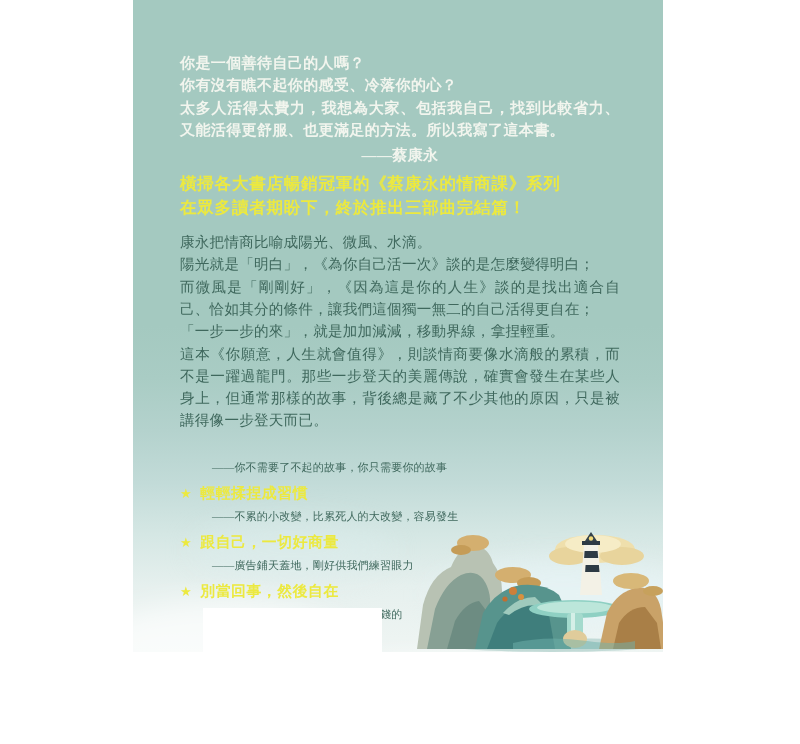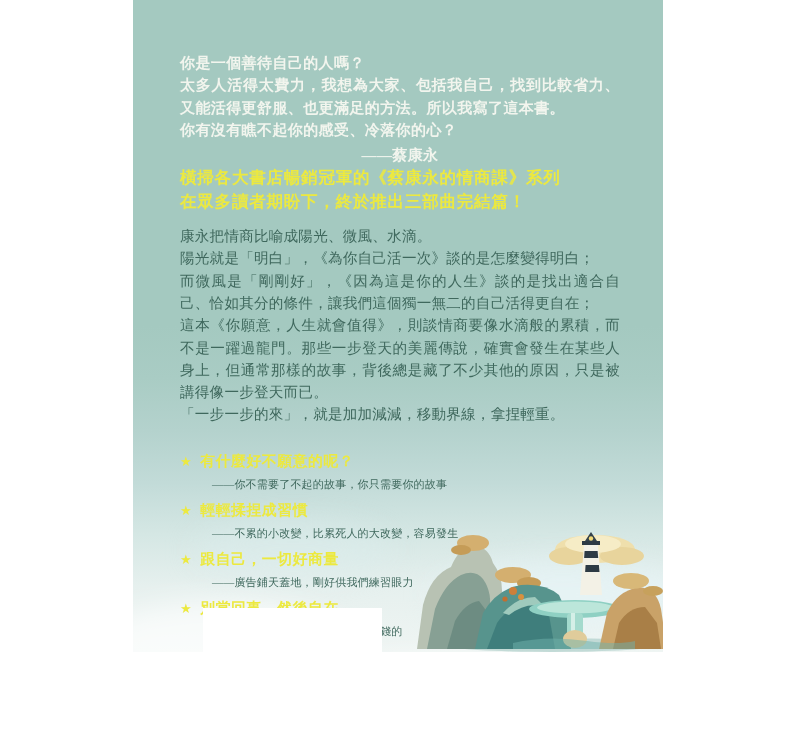--- a/index.html
+++ b/index.html
@@ -18,21 +18,21 @@
   .cloud.c2{left:150px;top:660px;width:300px;height:90px;background:rgba(255,255,255,.8);}
   .cloud.c3{left:300px;top:560px;width:260px;height:70px;background:rgba(230,244,246,.7);}
   .cloud.c4{left:60px;top:520px;width:200px;height:60px;background:rgba(220,238,238,.45);}
 
   .text-col{position:relative;padding:52px 43px 0 47px;box-sizing:border-box;}
   .intro p{
     margin:0;color:#f2f5ee;font-size:15px;line-height:22.4px;font-weight:600;
     letter-spacing:.4px;text-align:justify;
   }
   .intro .attribution{text-align:center;margin-top:2px;}
-  .headline{margin-top:0;}
+  .headline{margin-top:6px;}
   .headline p{
     margin:0;color:#ece93f;font-size:16.5px;line-height:23.5px;font-weight:bold;
     font-family:"Liberation Sans","DejaVu Sans",sans-serif;letter-spacing:.8px;
   }
   .bodytext{margin-top:12px;}
   .bodytext p{
     margin:0;color:#3f685d;font-size:14.6px;line-height:22.3px;
     letter-spacing:.2px;text-align:justify;
   }
   .bullets{margin:24px 0 0 0;padding:0;list-style:none;}
@@ -64,41 +64,40 @@
 
   <span class="cloud c4"></span>
   <span class="cloud c3"></span>
   <span class="cloud c1"></span>
   <span class="cloud c2"></span>
 
   <div class="text-col">
 
     <div class="intro">
       <p>你是一個善待自己的人嗎？</p>
+      <p>你有沒有瞧不起你的感受、冷落你的心？</p>
       <p>太多人活得太費力，我想為大家、包括我自己，找到比較省力、又能活得更舒服、也更滿足的方法。所以我寫了這本書。</p>
-      <p>你有沒有瞧不起你的感受、冷落你的心？</p>
       <p class="attribution">——蔡康永</p>
     </div>
 
     <div class="headline">
       <p>橫掃各大書店暢銷冠軍的《蔡康永的情商課》系列</p>
       <p>在眾多讀者期盼下，終於推出三部曲完結篇！</p>
     </div>
 
     <div class="bodytext">
       <p>康永把情商比喻成陽光、微風、水滴。</p>
       <p>陽光就是「明白」，《為你自己活一次》談的是怎麼變得明白；</p>
       <p>而微風是「剛剛好」，《因為這是你的人生》談的是找出適合自己、恰如其分的條件，讓我們這個獨一無二的自己活得更自在；</p>
+      <p>「一步一步的來」，就是加加減減，移動界線，拿捏輕重。</p>
       <p>這本《你願意，人生就會值得》，則談情商要像水滴般的累積，而不是一躍過龍門。那些一步登天的美麗傳說，確實會發生在某些人身上，但通常那樣的故事，背後總是藏了不少其他的原因，只是被講得像一步登天而已。</p>
-      <p>「一步一步的來」，就是加加減減，移動界線，拿捏輕重。</p>
     </div>
 
     <ul class="bullets">
       <li>
-        <div class="b-title"><span class="star">★</span><span>有什麼好不願意的呢？</span></div>
         <div class="b-desc">——你不需要了不起的故事，你只需要你的故事</div>
       </li>
       <li>
         <div class="b-title"><span class="star">★</span><span>輕輕揉捏成習慣</span></div>
         <div class="b-desc">——不累的小改變，比累死人的大改變，容易發生</div>
       </li>
       <li>
         <div class="b-title"><span class="star">★</span><span>跟自己，一切好商量</span></div>
         <div class="b-desc">——廣告鋪天蓋地，剛好供我們練習眼力</div>
       </li>

